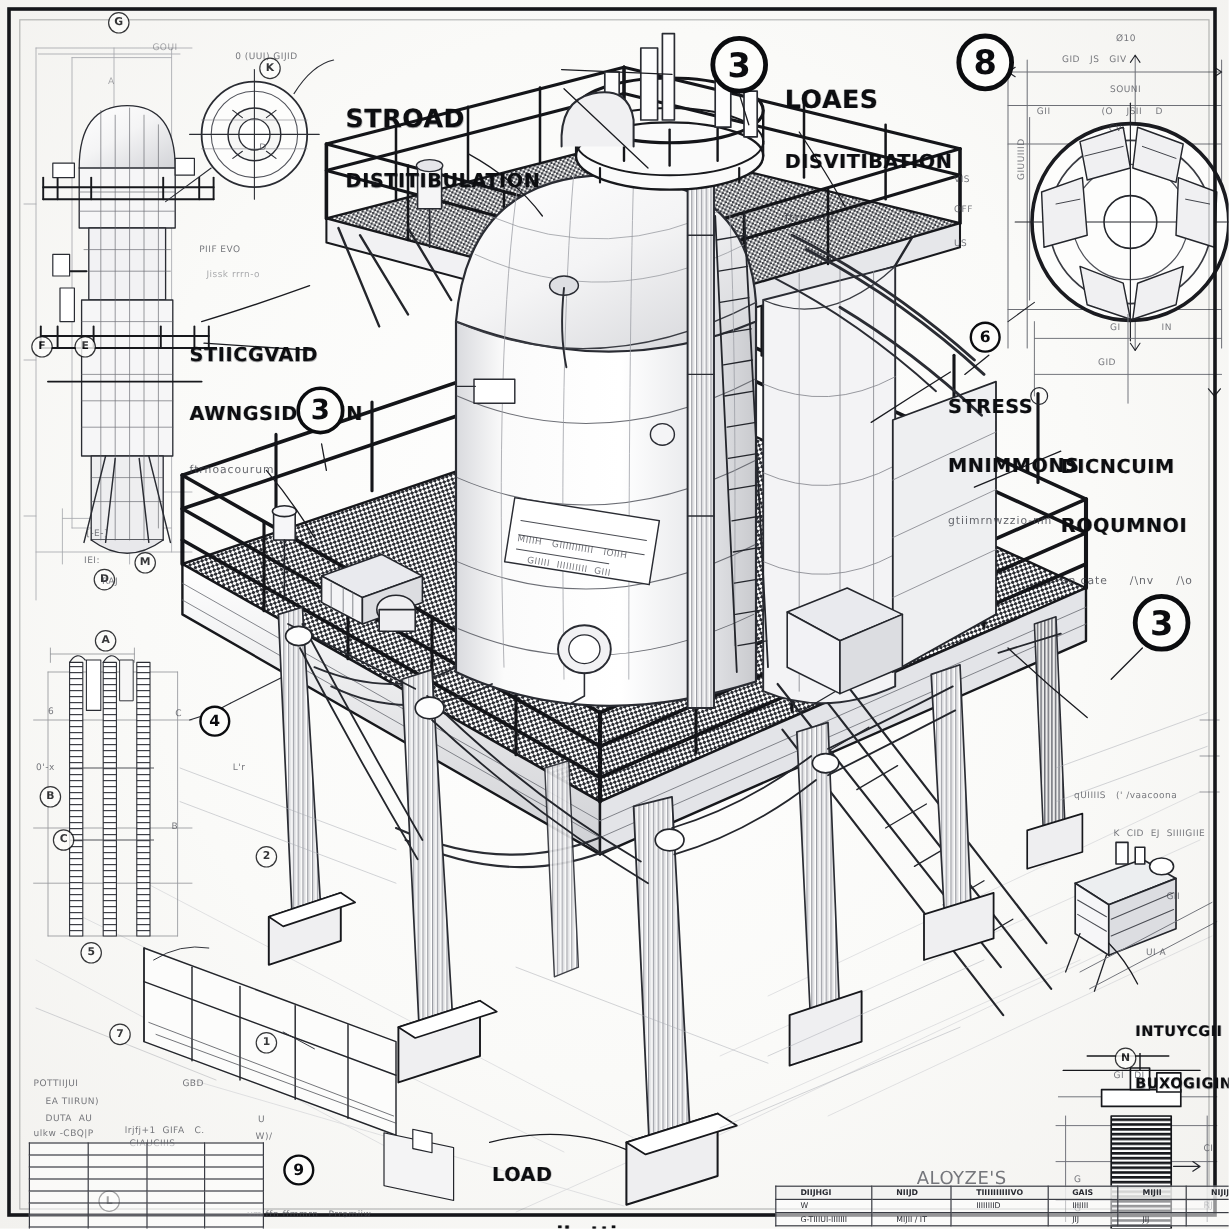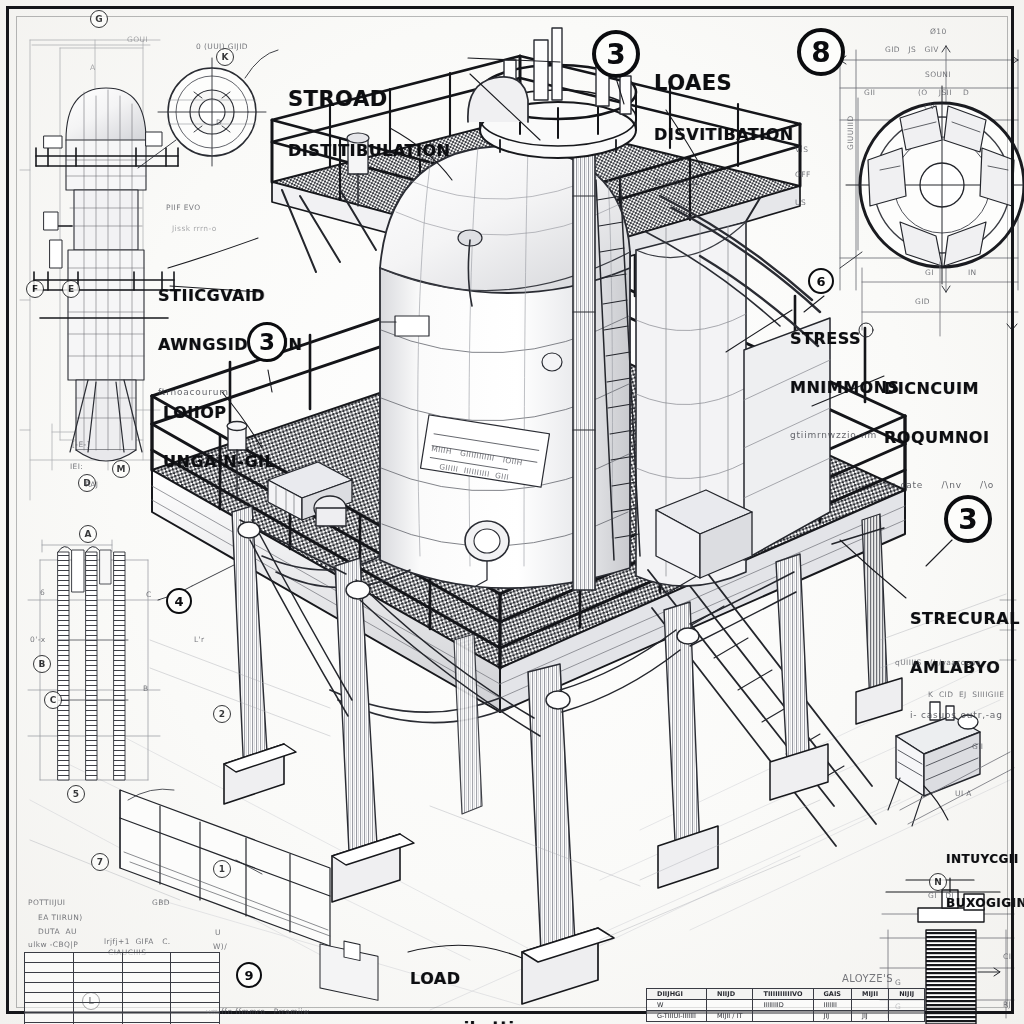--- a/index.html
+++ b/index.html
@@ -117,21 +117,21 @@
   .tbl {
     position: absolute;
     border-collapse: collapse;
     font-family: "DejaVu Sans", sans-serif;
     font-size: 6.5px;
     color: #2a2c33;
     background: rgba(255,255,255,0.55);
   }
   .tbl td, .tbl th {
     border: 0.8px solid #3a3c44;
-    padding: 1px 10px;
+    padding: 1px 20px;
     text-align: left;
     white-space: nowrap;
     font-weight: 400;
   }
   .tbl th { font-weight: 700; background: rgba(240,240,238,0.7); }
   .tbl.dense td, .tbl.dense th { height: 7px; padding: 0.5px 2px; }
 </style>
 </head>
 <body>
 
@@ -905,42 +905,33 @@
     <span class="t2">DISVITIBATION</span>
     <span class="sub">ftrnoanu</span>
   </div>
 
   <div class="lbl small" style="left:158px; top:255px;">
     <span class="t1">STIICGVAID</span>
     <span class="t2">AWNGSIDIOIUN</span>
     <span class="sub">ftrnoacourum</span>
   </div>
 
-  <div class="lbl small" style="left:163px; top:372px;">
-    <span class="t1">LOIIOP</span>
-    <span class="t2">UNGAIN-GIL</span>
-  </div>
 
   <div class="lbl small" style="left:790px; top:298px;">
     <span class="t1">STRESS</span>
     <span class="t2">MNIMMONS</span>
     <span class="sub">gtiimrnwzzio-nm</span>
   </div>
 
   <div class="lbl small" style="left:884px; top:348px;">
     <span class="t1">DICNCUIM</span>
     <span class="t2">ROQUMNOI</span>
     <span class="sub">an cate     /\nv     /\o</span>
   </div>
 
-  <div class="lbl small" style="left:910px; top:578px;">
-    <span class="t1">STRECURAL</span>
-    <span class="t2">AMLABYO</span>
-    <span class="sub">i- casuos outr,-ag</span>
-  </div>
 
   <div class="lbl tiny" style="left:946px; top:820px;">
     <span class="t1">INTUYCGII</span>
     <span class="t2">BUXOGIGIN</span>
   </div>
 
   <div class="lbl small" style="left:410px; top:938px;">
     <span class="t1">LOAD</span>
     <span class="t2">ecovcikattion</span>
   </div>
@@ -1051,21 +1042,21 @@
   <div class="micro" style="left:206px; top:1007px;">vm ffn ffmmrn   Prramiiw</div>
   <div class="micro" style="left:895px; top:658px;">qUIIIIS   (' /vaacoona</div>
   <div class="micro" style="left:928px; top:690px;">K  CID  EJ  SIIIIGIIE</div>
   <div class="micro" style="left:972px; top:742px;">GII</div>
   <div class="micro" style="left:955px; top:789px;">UI A</div>
   <div class="micro" style="left:928px; top:891px;">GI   DI</div>
   <div class="micro" style="left:895px; top:978px;">G</div>
   <div class="micro" style="left:895px; top:1002px;">G</div>
   <div class="micro" style="left:1003px; top:952px;">CI</div>
   <div class="micro" style="left:1003px; top:1000px;">RJ</div>
-  <div class="micro" style="left:842px; top:973px; font-size:10px;text-align:right;">ALOYZE'S</div>
+  <div class="micro" style="left:764px; top:973px; font-size:15px;text-align:right;">ALOYZE'S</div>
   <div class="micro" style="left:432px; top:444px; transform:rotate(9deg); transform-origin:0 0;">MIIIH   GIIIIIIIIIII   IOIIH</div>
   <div class="micro" style="left:440px; top:462px; transform:rotate(9deg); transform-origin:0 0;">GIIIII  IIIIIIIIII  GIII</div>
 
   <table class="tbl dense" id="schedule-table" style="left:24px; top:952px; width:196px;">
     <tbody>
         <tr>
           <td>&nbsp;</td>
           <td>&nbsp;</td>
           <td>&nbsp;</td>
           <td>&nbsp;</td>

